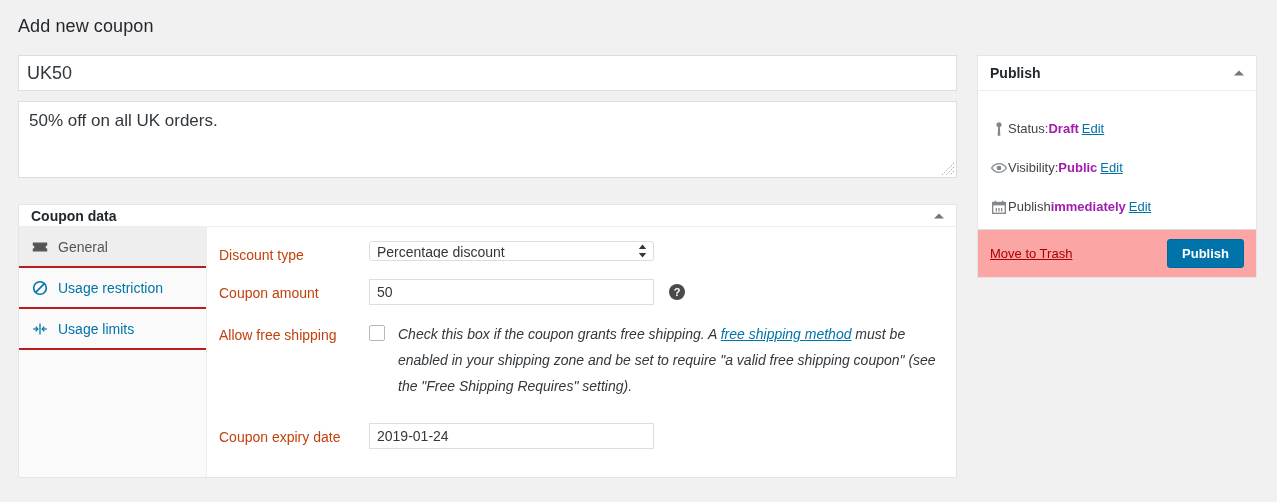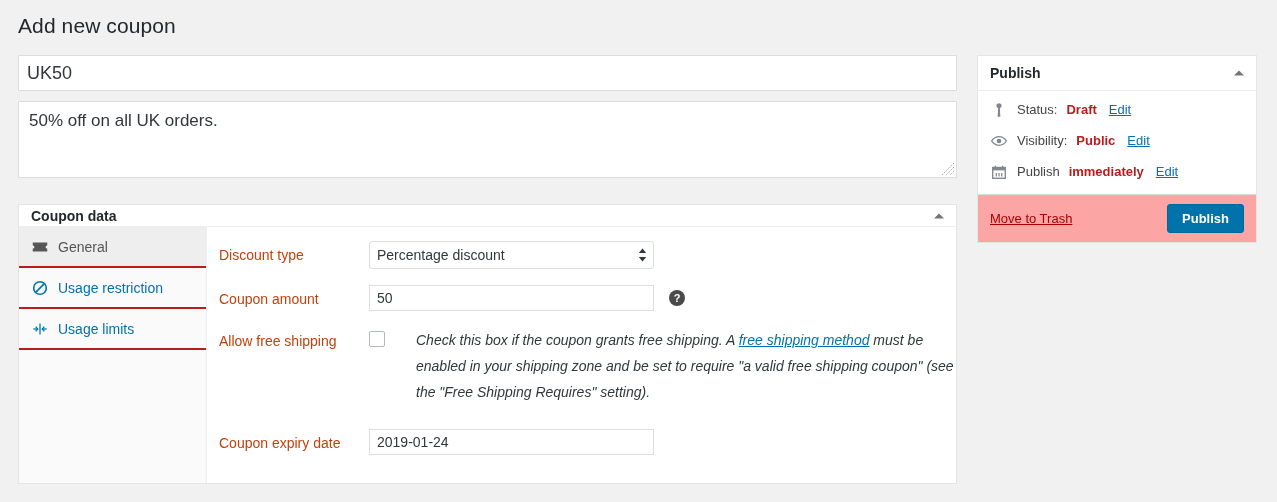--- a/index.html
+++ b/index.html
@@ -9,21 +9,21 @@
     background: #f1f1f1;
     font-family: "Liberation Sans", sans-serif;
     color: #32373c;
     overflow: hidden;
   }
   .wrap { position: relative; width: 1277px; height: 502px; }
 
   
   .page-title {
     position: absolute; left: 18px; top: 13px;
-    font-size: 21px; font-weight: 400; color: #23282d;
+    font-size: 18px; font-weight: 400; color: #23282d;
     line-height: 26px; letter-spacing: 0.1px;
   }
 
   
   .main-col { position: absolute; left: 18px; top: 55px; width: 939px; }
 
   .title-input {
     display: block; width: 939px; height: 36px;
     padding: 3px 8px; margin: 0;
     font-family: Liberation Sans, sans-serif;
@@ -88,21 +88,21 @@
   
   .fields { flex: 1; padding: 14px 0 12px 12px; }
   .field-row { display: flex; align-items: flex-start; margin-bottom: 16px; }
   .field-label {
     width: 150px; flex: 0 0 150px;
     font-size: 14px; color: #c2410c; padding-top: 6px;
   }
   .field-ctl { flex: 1; display: flex; align-items: flex-start; }
 
   select.ctl-select {
-    width: 285px; height: 28px;
+    width: 285px; height: 20px;
     padding: 2px 22px 2px 7px;
     font-family: "Liberation Sans", sans-serif;
     font-size: 14px; color: #32373c;
     background: #fff; border: 1px solid #ddd; border-radius: 3px;
     outline: none; appearance: none; -webkit-appearance: none;
   }
   .select-wrap { position: relative; display: inline-block; }
   .select-arrows {
     position: absolute; right: 7px; top: 50%; transform: translateY(-50%);
     pointer-events: none;
@@ -119,46 +119,47 @@
 
   .help-tip { margin-left: 15px; margin-top: 5px; display: block; cursor: pointer; }
 
   .chk {
     width: 16px; height: 16px; flex: 0 0 16px;
     margin: 4px 0 0 0;
     background: #fff; border: 1px solid #b4b9be; border-radius: 2px;
     cursor: pointer;
   }
   .chk-desc {
-    margin-left: 31px;
+    margin-left: 13px;
     font-size: 14px; font-style: italic; color: #32373c;
     line-height: 26px; max-width: 560px;
   }
   .chk-desc a { color: #0073aa; text-decoration: underline; }
 
   .field-row.shipping { margin-bottom: 24px; }
 
   
   .side-col { position: absolute; left: 977px; top: 55px; width: 280px; }
   .publish-box { background: #fff; border: 1px solid #e5e5e5; }
   .pb-head {
     position: relative; height: 35px;
     display: flex; align-items: center; padding: 0 12px;
     border-bottom: 1px solid #eee;
   }
   .pb-head .pb-title { font-size: 14px; font-weight: 600; color: #23282d; }
   .pb-inner { padding: 9px 12px 10px 12px; }
   .pb-row {
-    display: flex; align-items: center; gap: 9px;
+    display: flex; align-items: center; 
     font-size: 13px; color: #444; line-height: 20px;
     margin-bottom: 11px;
+    margin-top: 19px;
   }
   .pb-row:last-child { margin-bottom: 2px; }
   .pb-row .picon { width: 18px; height: 18px; flex: 0 0 18px; display: block; }
-  .pb-row b { font-weight: 700; color: #b91c1c; }
+  .pb-row b { font-weight: 700; color: #a21caf; }
   .pb-row a { color: #0073aa; text-decoration: underline; margin-left: 3px; }
   .pb-foot {
     display: flex; align-items: center; justify-content: space-between;
     padding: 9px 12px; background: #fca5a5; border-top: 1px solid #ddd;
   }
   .trash-link { font-size: 13px; color: #a00; text-decoration: underline; cursor: pointer; }
   .publish-btn {
     background: #0073aa; border: 1px solid #006799;
     color: #fff; font-family: "Liberation Sans", sans-serif;
     font-size: 13px; font-weight: 600;

